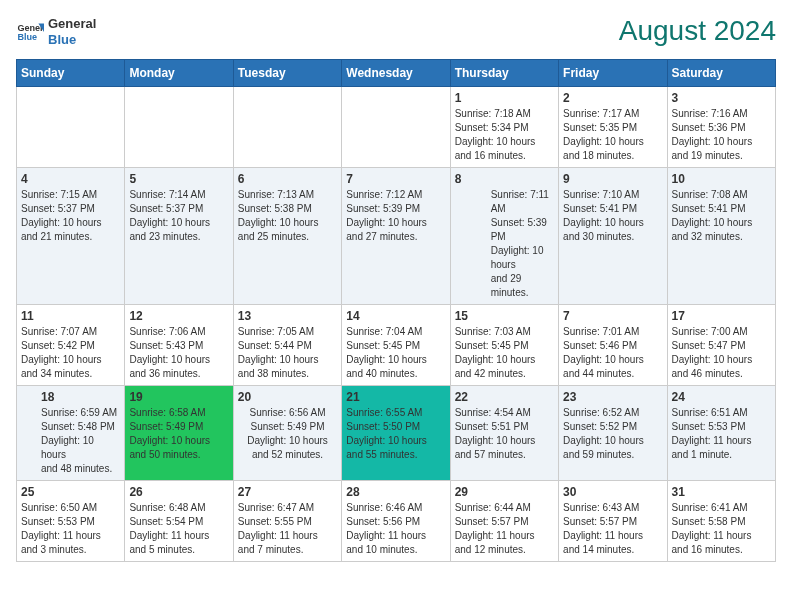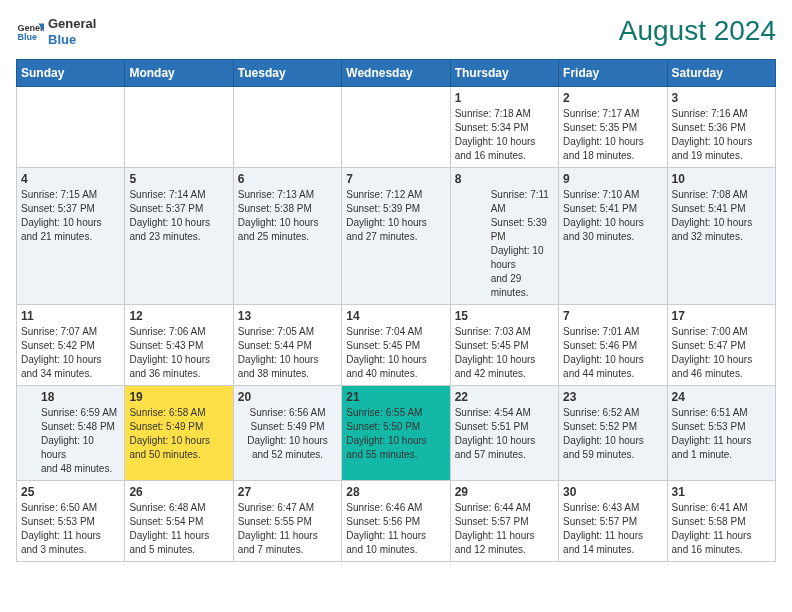--- a/index.html
+++ b/index.html
@@ -243,21 +243,21 @@
         </td>
       </tr>
       <tr>
         <td style="background: rgb(238, 243, 248); padding-left: 24px;">
           <span class="day-number">18</span>
           <div class="day-info" style="white-space: pre-line;">Sunrise: 6:59 AM
 Sunset: 5:48 PM
 Daylight: 10 hours
 and 48 minutes.</div>
         </td>
-        <td style="background: #fde047;">
+        <td style="background: #22c55e;">
           <span class="day-number">19</span>
           <div class="day-info" style="white-space: pre-line;">Sunrise: 6:58 AM
 Sunset: 5:49 PM
 Daylight: 10 hours
 and 50 minutes.</div>
         </td>
         <td style="background: rgb(238, 243, 248);">
           <span class="day-number">20</span>
           <div class="day-info" style="white-space: pre-line; text-align: center;">Sunrise: 6:56 AM
 Sunset: 5:49 PM

